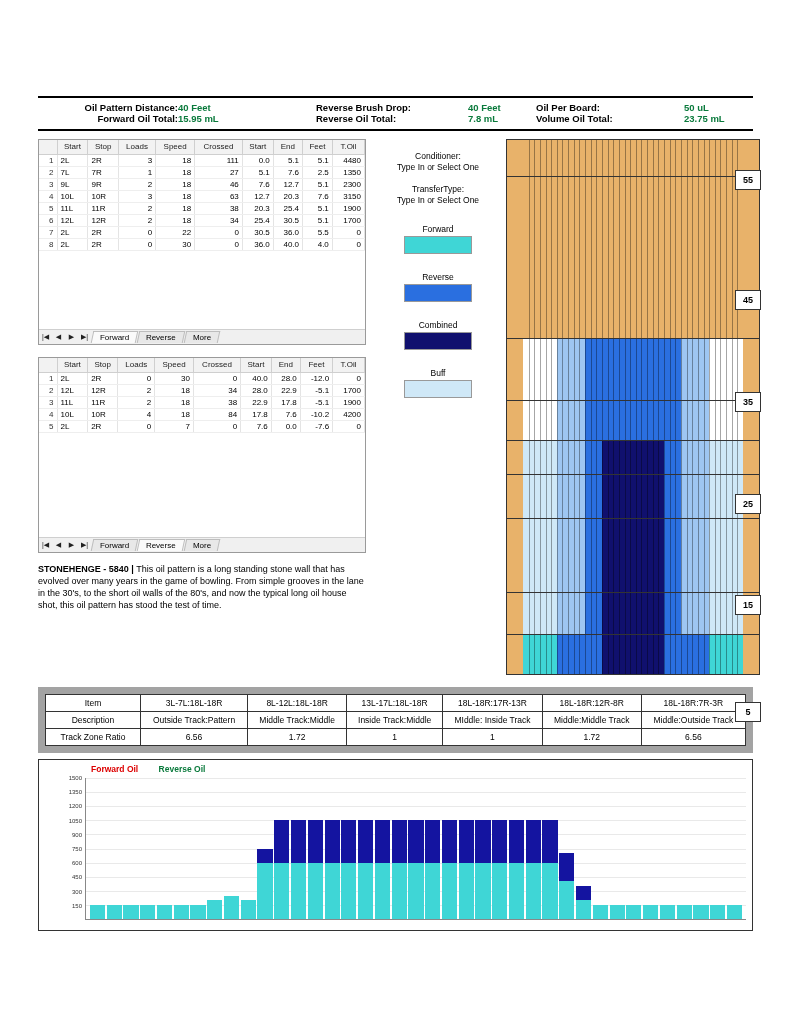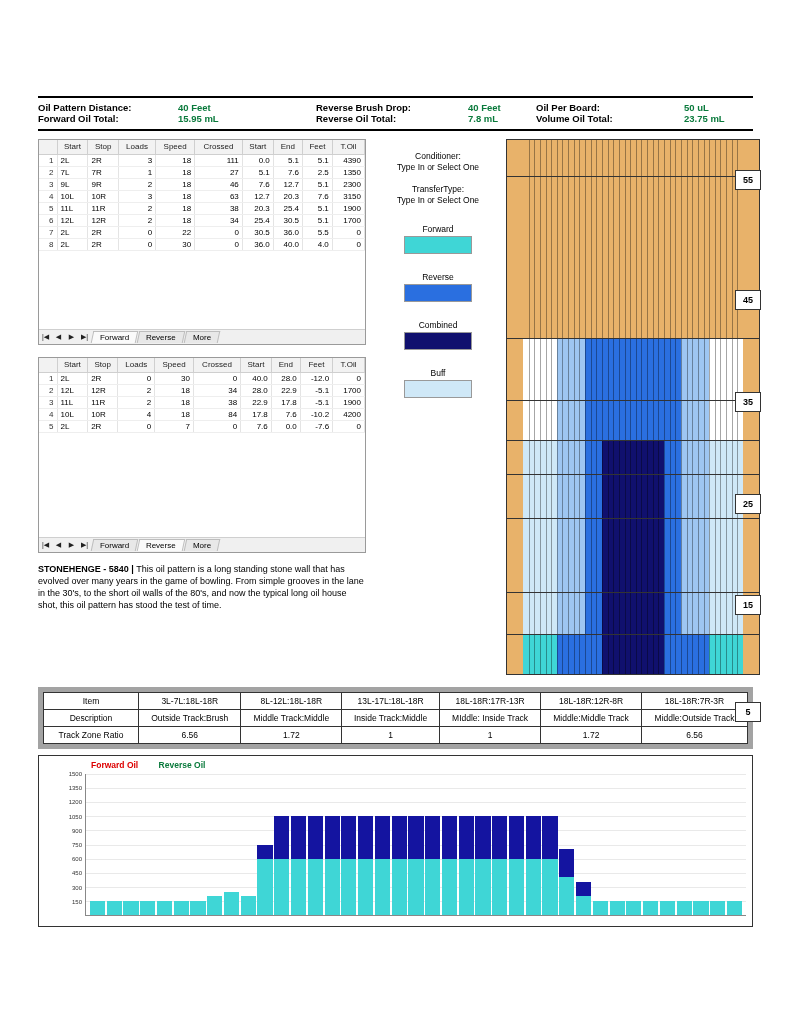--- a/index.html
+++ b/index.html
@@ -34,21 +34,21 @@
     font-family: "Liberation Sans", sans-serif;
   }
   .logo .tag { font-size: 4.4px; color:#a11; letter-spacing:.3px; margin-top:2px;}
 
   
   .infoblock { border-top: 2px solid #000; border-bottom: 2px solid #000; padding: 4px 0 5px 0; }
   .inforow { display: flex; }
   .infocell { display: flex; }
   .infolabel { font-weight: bold; font-size: 9.5px; }
   .infoval { color: #0a7a3c; font-weight: bold; font-size: 9.5px; }
-  .c1 { width: 250px; }
+  .c1 { width: 250px; text-align: right; }
   .c2 { width: 248px; }
   .c3 { width: 215px; }
   .c1 .infolabel { width: 140px; }
   .c2 .infolabel { width: 152px; margin-left: 28px; }
   .c3 .infolabel { width: 148px; }
 
   
   .middle { position: relative; margin-top: 8px; height: 540px; }
 
   
@@ -120,21 +120,21 @@
     position:absolute; right:-2px; width:26px; height:20px;
     background:#fff; border:1px solid #333;
     font-size:9px; font-weight:bold; text-align:center; line-height:19px;
   }
 
   
   .desc { position:absolute; left:0; top: 424px; width: 330px; font-size: 9px; line-height: 1.35; }
   .desc b { font-weight: bold; }
 
   
-  .ratio { margin-top: 8px; border: 5px solid #a3a3a3; width: 715px; }
+  .ratio { margin-top: 8px; border: 7px solid #a3a3a3; width: 715px; }
   table.rt { border-collapse: collapse; width: 100%; font-size: 8.5px; }
   table.rt td { border: 1px solid #333; text-align: center; padding: 3px 2px; height: 17px; }
   table.rt td.lbl { width: 95px; }
 
   
   .chartbox { margin-top: 6px; border: 1px solid #333; width: 715px; height: 172px; position: relative; background:#fff; }
   .chartlegend { position:absolute; left: 52px; top: 4px; font-size: 8.5px; font-weight: bold; }
   .chartlegend .fo { color: #d00; margin-right: 18px; }
   .chartlegend .ro { color: #0a7a3c; }
   .plot { position:absolute; left: 46px; top: 18px; right: 6px; bottom: 10px; border-left:1px solid #888; border-bottom:1px solid #888; }
@@ -208,21 +208,21 @@
               <tr>
                 <td class="rn">1</td>
                 <td class="lft">2L</td>
                 <td class="lft">2R</td>
                 <td>3</td>
                 <td>18</td>
                 <td>111</td>
                 <td>0.0</td>
                 <td>5.1</td>
                 <td>5.1</td>
-                <td>4390</td>
+                <td>4480</td>
               </tr>
               <tr>
                 <td class="rn">2</td>
                 <td class="lft">7L</td>
                 <td class="lft">7R</td>
                 <td>1</td>
                 <td>18</td>
                 <td>27</td>
                 <td>5.1</td>
                 <td>7.6</td>
@@ -868,21 +868,21 @@
         <td class="lbl">Item</td>
         <td>3L-7L:18L-18R</td>
         <td>8L-12L:18L-18R</td>
         <td>13L-17L:18L-18R</td>
         <td>18L-18R:17R-13R</td>
         <td>18L-18R:12R-8R</td>
         <td>18L-18R:7R-3R</td>
       </tr>
       <tr>
         <td class="lbl">Description</td>
-        <td>Outside Track:Brush</td>
+        <td>Outside Track:Pattern</td>
         <td>Middle Track:Middle</td>
         <td>Inside Track:Middle</td>
         <td>MIddle: Inside Track</td>
         <td>Middle:Middle Track</td>
         <td>Middle:Outside Track</td>
       </tr>
       <tr>
         <td class="lbl">Track Zone Ratio</td>
         <td>6.56</td>
         <td>1.72</td>

